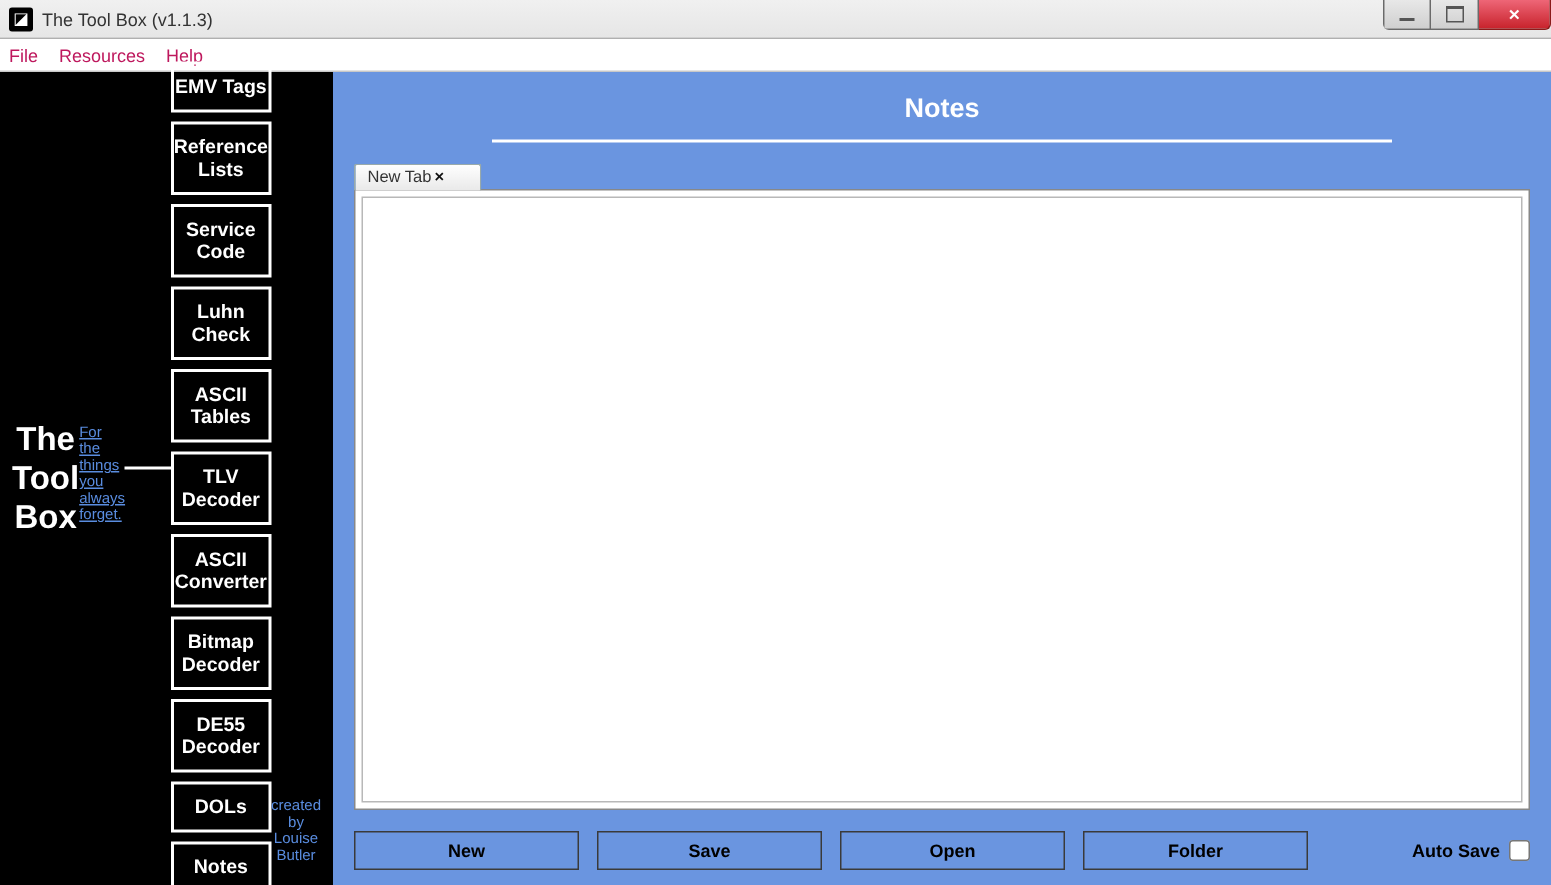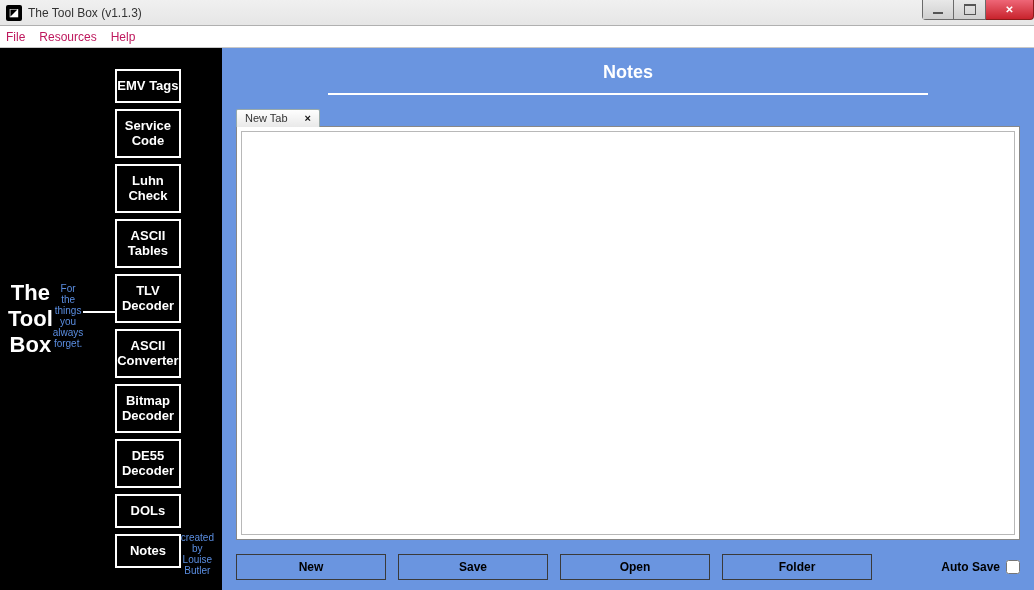--- a/index.html
+++ b/index.html
@@ -106,23 +106,23 @@
     .logo-title {
       font-family: Verdana, Geneva, sans-serif;
       font-weight: bold;
       font-size: 22px;
       text-align: center;
       margin-top: 2px;
     }
     .tagline {
       font-size: 10px;
       color: #5a8de0;
-      text-align: center;
       margin-top: 2px;
       margin-bottom: 6px;
+      text-decoration: underline;
     }
     .sidebar hr {
       width: 100%;
       border: none;
       border-top: 2px solid #fff;
       margin-bottom: 12px;
     }
     .nav {
       width: 100%;
       display: flex;
@@ -176,23 +176,23 @@
       display: flex;
       flex-direction: column;
     }
 
     
     .tabstrip { display: flex; align-items: flex-end; height: 22px; }
     .tab {
       background: linear-gradient(#fefefe, #e9e9e9);
       border: 1px solid #9aa; border-bottom: none;
       border-radius: 2px 2px 0 0;
-      padding: 2px 6px 3px 8px;
+      padding: 2px 22px 3px 8px;
       font-size: 11px; color: #333;
-      display: inline-flex; align-items: center; gap: 15px;
+      display: inline-flex; align-items: center; gap: 0;
       cursor: default;
       position: relative;
       z-index: 2;
     }
     .tab .close-x {
       font-weight: bold; color: #111; font-size: 11px;
       padding: 0 2px; cursor: pointer;
     }
 
     .editor-frame {
@@ -261,20 +261,21 @@
 </div>
 
 <div class="app">
 
   <div class="sidebar">
     <div class="logo-title">The Tool Box</div>
     <div class="tagline">For the things you always forget.</div>
     <hr>
     <div class="nav">
       <div class="nav-item">EMV Tags</div>
+      <div class="nav-item">Reference Lists</div>
       <div class="nav-item">Service Code</div>
       <div class="nav-item">Luhn Check</div>
       <div class="nav-item">ASCII Tables</div>
       <div class="nav-item">TLV Decoder</div>
       <div class="nav-item">ASCII Converter</div>
       <div class="nav-item">Bitmap Decoder</div>
       <div class="nav-item">DE55 Decoder</div>
       <div class="nav-item">DOLs</div>
       <div class="nav-item">Notes</div>
     </div>

